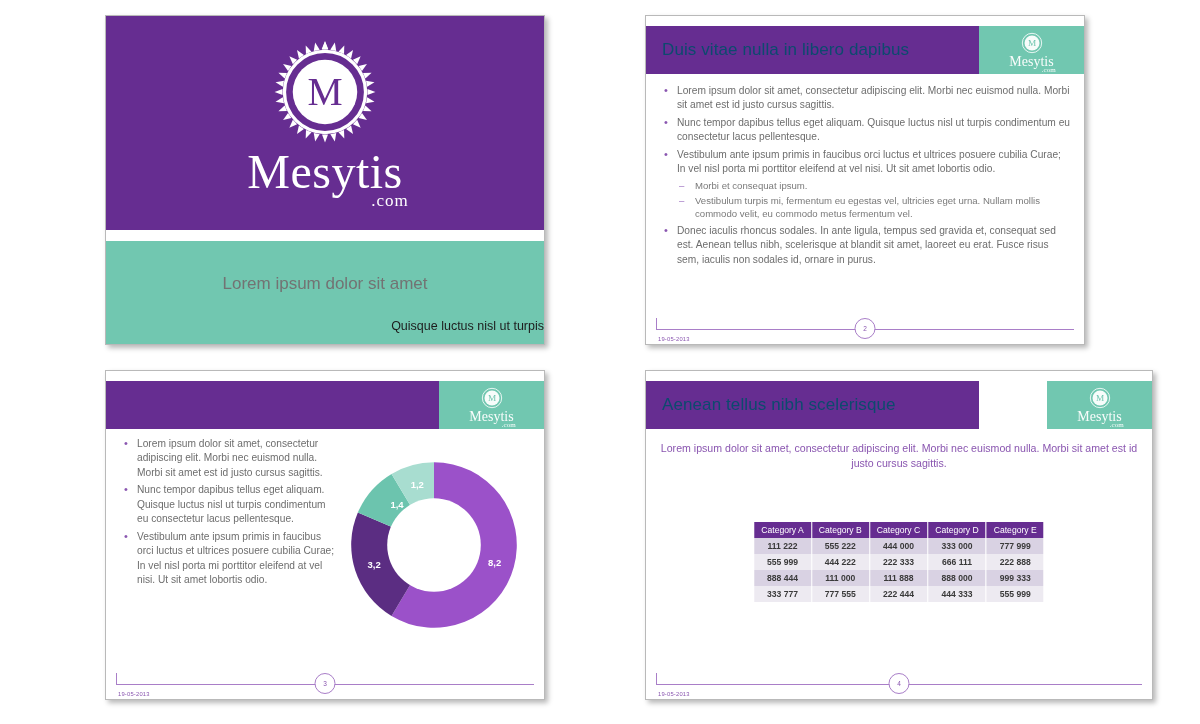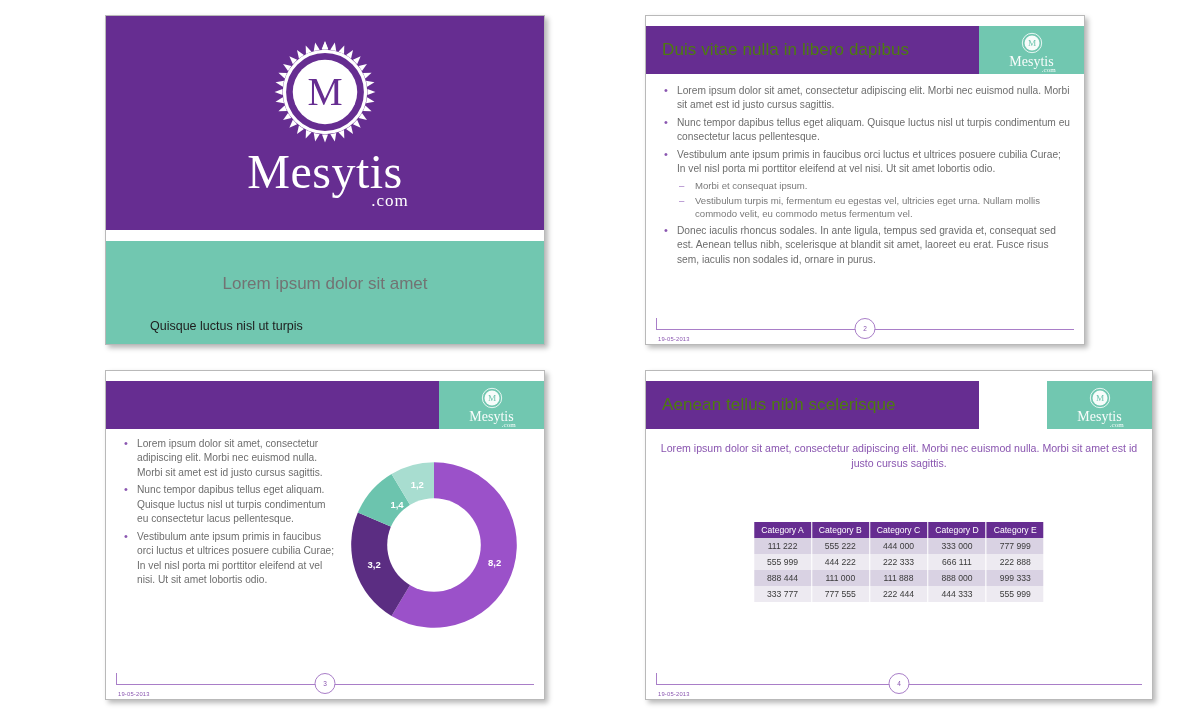--- a/index.html
+++ b/index.html
@@ -65,34 +65,34 @@
     right: -6px;
     bottom: -13px;
     letter-spacing: 1px;
   }
   .title-main {
     position: absolute; left: 0; top: 258px; width: 100%;
     text-align: center; color: #737373; font-size: 17px; font-weight: 400;
   }
   .title-sub {
     position: absolute; left: 0; top: 303px; width: 100%;
-    text-align: left; color: #1d1d1d; font-size: 12.5px; padding-left: 44px;
+    text-align: right; color: #1d1d1d; font-size: 12.5px;
   }
 
   
   .head-band {
     position: absolute; left: 0; top: 10px;
     width: 333px; height: 48px;
     background: #662d91;
   }
   .head-title {
     position: absolute; left: 16px; top: 10px;
     width: 310px; height: 48px;
     display: flex; align-items: center;
-    color: #4d7c0f; font-size: 17px; font-weight: 400;
+    color: #0c4a6e; font-size: 17px; font-weight: 400;
     letter-spacing: 0.1px;
   }
   .head-logo {
     position: absolute; right: 0; top: 10px;
     width: 105px; height: 48px;
     background: #71c7b0;
     display: flex; flex-direction: column;
     align-items: center; justify-content: center;
   }
   .head-logo .logo-mark { width: 22px; height: 22px; opacity: 0.95; }
@@ -200,20 +200,21 @@
     border-right: 1px solid #ffffff;
     text-align: center;
     white-space: nowrap;
   }
   table.data th:last-child { border-right: none; }
   table.data td {
     padding: 3px 4px;
     text-align: center;
     border-right: 1px solid #ffffff;
     white-space: nowrap;
+    font-weight: bold;
   }
   table.data td:last-child { border-right: none; }
   table.data tbody tr:nth-child(odd) td  { background: #d9d2e3; }
   table.data tbody tr:nth-child(even) td { background: #edeaf1; }
 </style>
 </head>
 <body>
 
 <div id="stage">
 

